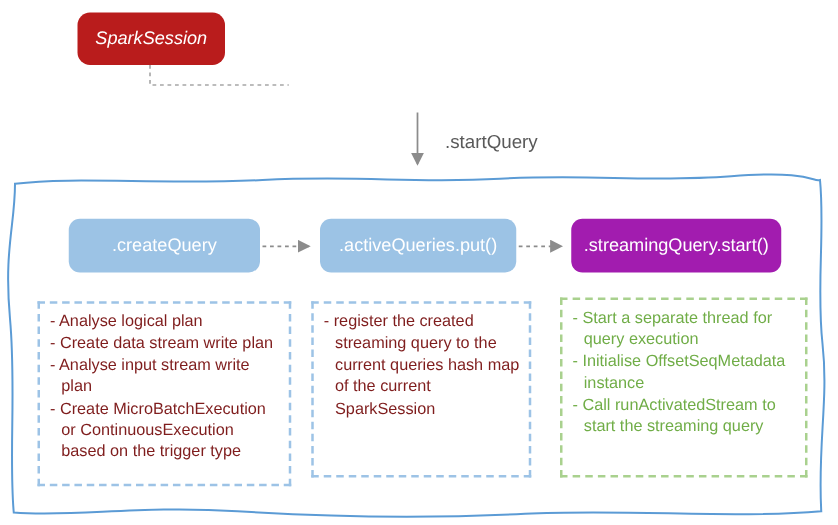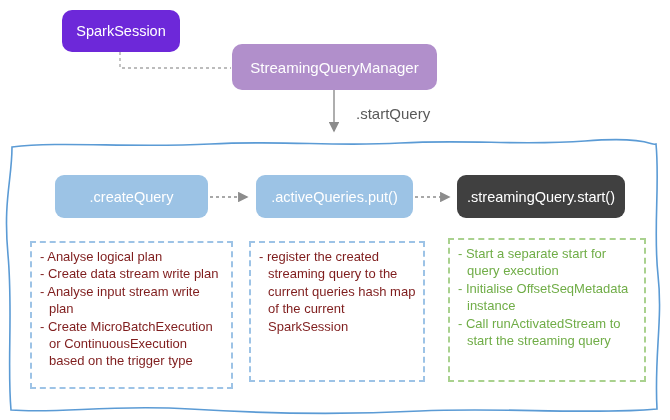--- a/index.html
+++ b/index.html
@@ -5,24 +5,24 @@
   html,body{margin:0;padding:0;background:#ffffff;}
   .canvas{
     position:relative;width:670px;height:420px;background:#ffffff;overflow:hidden;
     font-family:"Liberation Sans",sans-serif;
   }
   .connector-layer{position:absolute;left:0;top:0;width:670px;height:420px;pointer-events:none;}
   .node{
     position:absolute;display:flex;align-items:center;justify-content:center;
     color:#ffffff;border-radius:10px;text-align:center;
   }
-  .node-gray{background:#6d28d9;}
+  .node-gray{background:#b91c1c;font-style:italic;}
   .node-purple{background:#b18fcb;}
   .node-blue{background:#9cc3e5;}
-  .node-green{background:#404040;}
+  .node-green{background:#a21caf;}
   .node-label{white-space:nowrap;}
   .spark-session{left:62px;top:10px;width:118px;height:42px;font-size:14.5px;}
   .sqm{left:232px;top:44px;width:205px;height:46px;font-size:15px;}
   .step{top:175px;height:43px;font-size:14.5px;border-radius:9px;}
   .step1{left:55px;width:153px;}
   .step2{left:256px;width:157px;}
   .step3{left:457px;width:168px;}
   .flow-label{
     position:absolute;left:356px;top:105px;color:#595959;font-size:15px;
   }
@@ -69,23 +69,20 @@
 
     <line x1="210" y1="197" x2="247" y2="197" stroke="#8c8c8c" stroke-width="1.4" stroke-dasharray="3 3" marker-end="url(#arrowhead)"></line>
 
     <line x1="415" y1="197" x2="449" y2="197" stroke="#8c8c8c" stroke-width="1.4" stroke-dasharray="3 3" marker-end="url(#arrowhead)"></line>
   </svg>
 
   <div class="node node-gray spark-session">
     <span class="node-label">SparkSession</span>
   </div>
 
-  <div class="node node-purple sqm">
-    <span class="node-label">StreamingQueryManager</span>
-  </div>
 
   <div class="flow-label">.startQuery</div>
 
   <div class="node node-blue step step2">
     <span class="node-label">.activeQueries.put()</span>
   </div>
   <div class="node node-blue step step1">
     <span class="node-label">.createQuery</span>
   </div>
   <div class="node node-green step step3">
@@ -95,18 +92,18 @@
   <div class="note note-blue note1">
       <div class="note-line">- Analyse logical plan</div>
       <div class="note-line">- Create data stream write plan</div>
       <div class="note-line">- Analyse input stream write plan</div>
       <div class="note-line">- Create MicroBatchExecution or ContinuousExecution based on the trigger type</div>
     </div>
   <div class="note note-blue note2">
       <div class="note-line">- register the created streaming query to the current queries hash map of the current SparkSession</div>
     </div>
   <div class="note note-green note3">
-      <div class="note-line">- Start a separate start for query execution</div>
+      <div class="note-line">- Start a separate thread for query execution</div>
       <div class="note-line">- Initialise OffsetSeqMetadata instance</div>
       <div class="note-line">- Call runActivatedStream to start the streaming query</div>
     </div>
 
 </div>
 
 </body></html>

